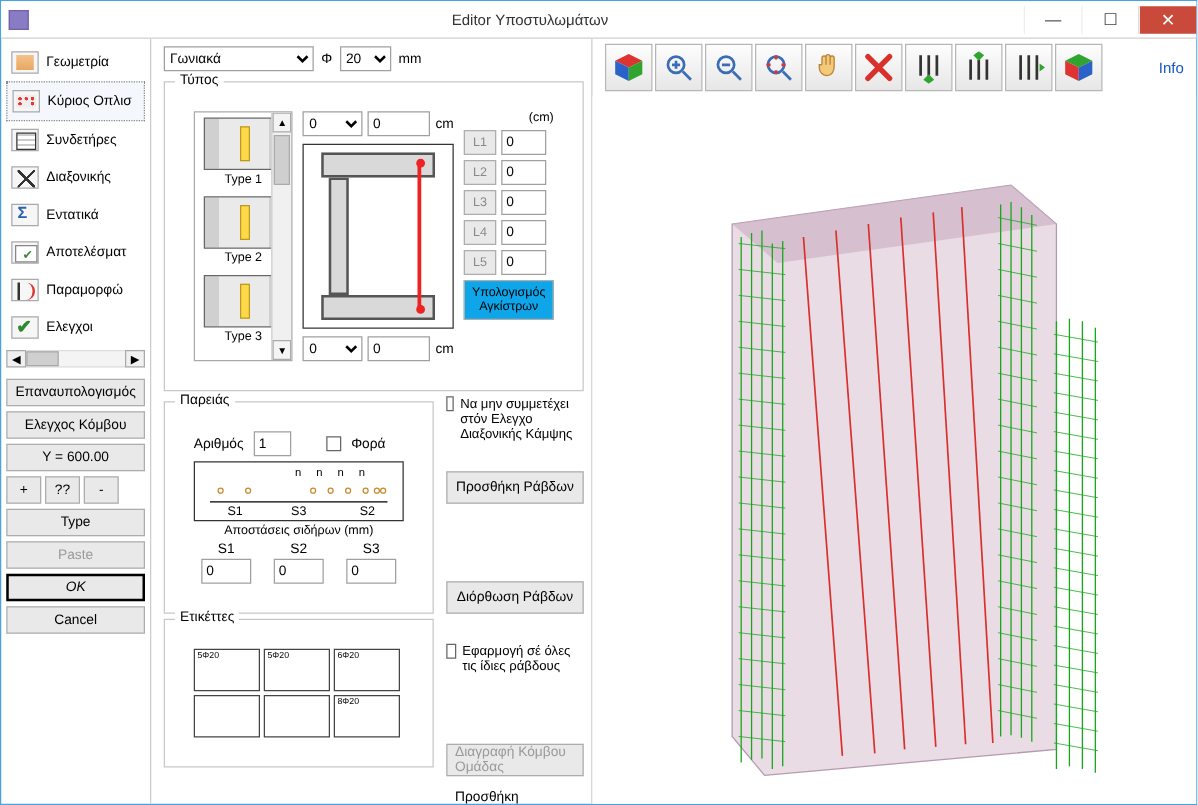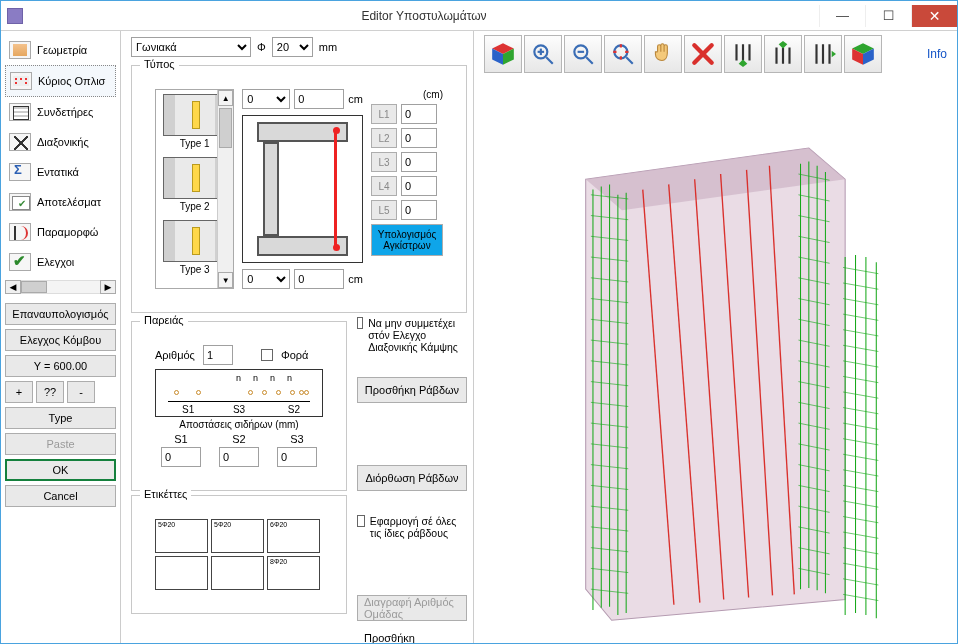--- a/index.html
+++ b/index.html
@@ -41,21 +41,21 @@
   .ic-def::before{content:"";position:absolute;left:4px;top:2px;width:2px;height:14px;background:#333;}
   .ic-def::after{content:"";position:absolute;left:4px;top:2px;width:12px;height:14px;border-right:2px solid #d33;border-radius:0 14px 14px 0;}
   .ic-chk::before{content:"✔";position:absolute;left:3px;top:-2px;color:#2d8a2d;font-size:15px;font-weight:bold;}
   .navscroll { height:16px; margin-top:2px; display:flex; align-items:center;}
   .navscroll .arrow{width:16px;height:14px;border:1px solid #aaa;background:#f0f0f0;display:flex;align-items:center;justify-content:center;font-size:9px;}
   .navscroll .track{flex:1;height:14px;border-top:1px solid #ddd;border-bottom:1px solid #ddd;background:#f4f4f4;position:relative;}
   .navscroll .thumb{position:absolute;left:0;top:0;width:26px;height:12px;background:#cfcfcf;border:1px solid #aaa;}
   .sidebtns { margin-top:8px; display:flex; flex-direction:column; gap:4px;justify-content:flex-end;}
   .btn { height:22px; border:1px solid #adadad; background:#e9e9e9; display:flex; align-items:center; justify-content:center; font-size:11px; padding:0 6px;}
   .btn.small{width:28px;padding:0;}
-  .btn.highlight{border:2px solid #15803d;}
+  .btn.highlight{border:2px solid #000000;font-style:italic;}
   .btn.disabled{color:#9a9a9a;}
   .row3{display:flex;gap:3px;}
   
   .middle { width:352px; padding:6px 6px 6px 10px; display:flex; flex-direction:column; gap:4px;}
   .toprow { display:flex; align-items:center; gap:6px;}
   select,input{font-size:11px;}
   select.combo{height:20px;border:1px solid #a0a0a0;background:#fff;}
   input.txt{height:20px;border:1px solid #a0a0a0;background:#fff;padding:0 3px;}
   .group{border:1px solid #c8c8c8;padding:23px;position:relative;margin-top:4px;}
   .group>legend,.group>.legend{position:absolute;top:-8px;left:8px;background:#fff;padding:0 4px;font-size:11px;}
@@ -341,21 +341,21 @@
             <span>Να μην συμμετέχει στόν Ελεγχο Διαξονικής Κάμψης</span>
           </div>
           <div class="btn block">Προσθήκη Ράβδων</div>
           <div style="height:14px"></div>
           <div class="btn block">Διόρθωση Ράβδων</div>
           <div class="chkrow">
             <span class="chk"></span>
             <span>Εφαρμογή σέ όλες τις ίδιες ράβδους</span>
           </div>
           <div style="height:8px"></div>
-          <div class="btn block disabled">Διαγραφή Αριθμός Ομάδας</div>
+          <div class="btn block disabled">Διαγραφή Κόμβου Ομάδας</div>
           <div class="btn block block2">Προσθήκη Γραμμής Διάστασης (αποστάσεις σιδήρων)</div>
         </div>
       </div>
     </div>
 
     <div class="right">
       <div class="toolbar">
         <div class="tbtn">
           <svg viewBox="0 0 24 24">
               <polygon points="12,2 22,7 12,12 2,7" fill="#d33"></polygon>

